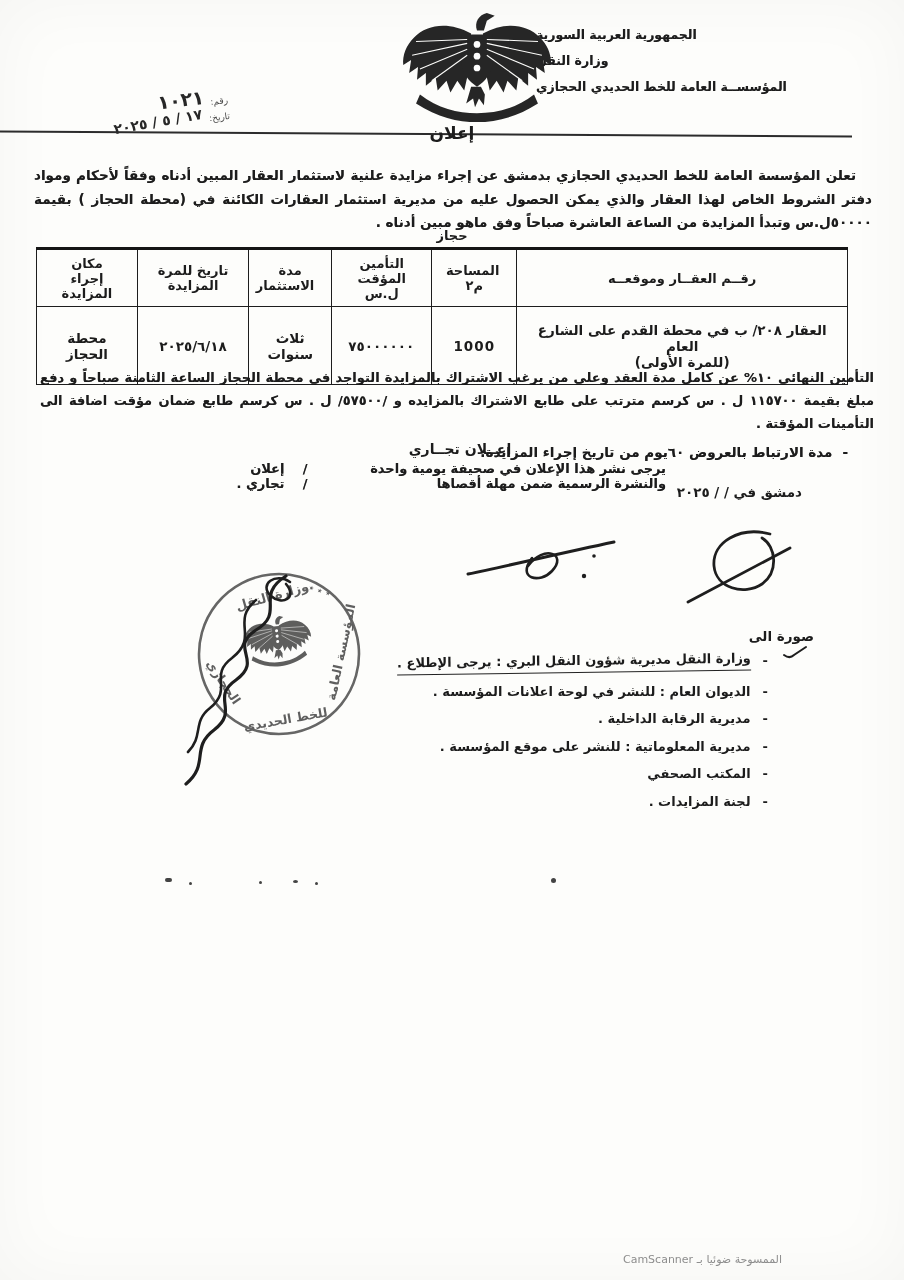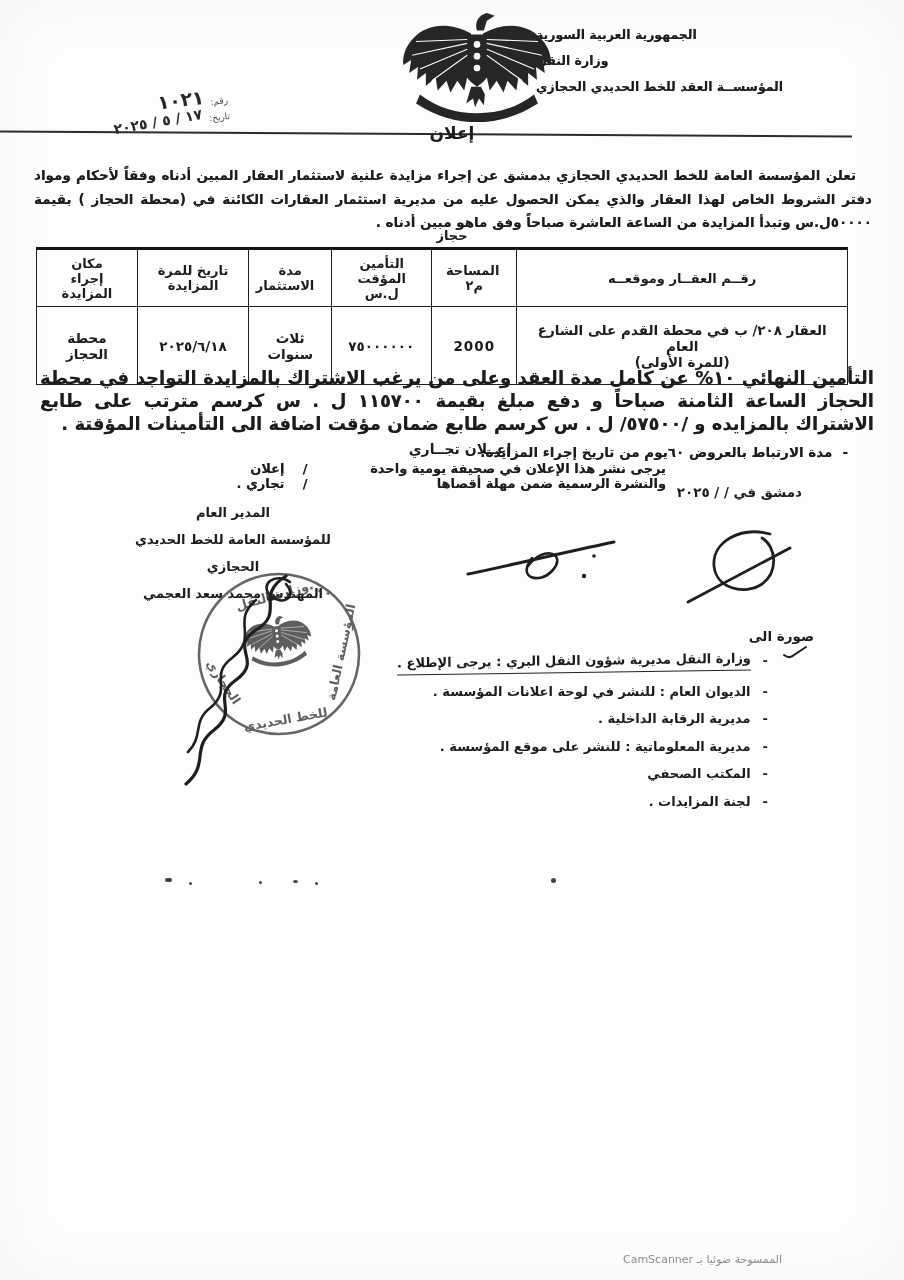--- a/index.html
+++ b/index.html
@@ -38,21 +38,21 @@
   
   .tbl-wrap{ position:absolute; top:247px; right:56px; left:36px; }
   table{ width:100%; border-collapse:collapse; table-layout:fixed; }
   th,td{ border:1.6px solid #1d1d1d; text-align:center; vertical-align:middle;
          font-size:13px; font-weight:700; padding:3px 17px; }
   thead th{ height:58px; border-top:3px solid #151515; }
   tbody td{ height:78px; font-size:13.5px; }
   .num{ letter-spacing:1px; }
 
   
-  .terms{ position:absolute; top:366px; right:30px; left:40px; font-size:18px;
+  .terms{ position:absolute; top:366px; right:30px; left:40px; font-size:13px;
           line-height:23px; text-align:justify; }
   .bullet-line{ position:absolute; top:444px; right:56px; font-size:13.5px; }
   .bullet-line .dash{ margin-left:10px; }
 
   .comm-head{ position:absolute; top:441px; left:16px; right:0; text-align:center;
               font-size:14px; font-weight:700; }
   .publish-line{ position:absolute; top:461px; right:238px; left:228px;
                  display:flex; align-items:center; gap:14px; font-size:13px; }
   .publish-line .type{ margin-left:0; margin-right:auto; }
 
@@ -111,21 +111,21 @@
         <circle cx="80" cy="37" r="3.4" fill="#fff"></circle>
         <circle cx="80" cy="49" r="3.4" fill="#fff"></circle>
         <circle cx="80" cy="61" r="3.4" fill="#fff"></circle>
       </g>
     </defs>
   </svg>
 
   <div class="hdr-right">
     <div class="b">الجمهورية العربية السورية</div>
     <div class="b">وزارة النقل</div>
-    <div class="b">المؤسســة العقد للخط الحديدي الحجازي</div>
+    <div class="b">المؤسســة العامة للخط الحديدي الحجازي</div>
   </div>
 
   <svg class="emblem" viewBox="0 0 160 120">
     <use href="#eagleShape"></use>
   </svg>
 
   <div class="ref-note">
     <div class="ref-row">
       <span class="ref-label">رقم:</span>
       <span class="ref-val">١٠٢١</span>
@@ -164,21 +164,21 @@
           <th class="pre">تاريخ للمرة
 المزايدة</th>
           <th class="pre">مكان إجراء
 المزايدة</th>
         </tr>
       </thead>
       <tbody>
         <tr>
           <td class="pre">العقار ٢٠٨/ ب في محطة القدم على الشارع العام
 (للمرة الأولى)</td>
-          <td class="num">2000</td>
+          <td class="num">1000</td>
           <td class="num">٧٥٠٠٠٠٠٠</td>
           <td>ثلاث سنوات</td>
           <td class="num">٢٠٢٥/٦/١٨</td>
           <td>محطة الحجاز</td>
         </tr>
       </tbody>
     </table>
   </div>
 
   <p class="terms b">التأمين النهائي ١٠% عن كامل مدة العقد وعلى من يرغب الاشتراك بالمزايدة التواجد في محطة الحجاز الساعة الثامنة صباحاً و دفع مبلغ بقيمة ١١٥٧٠٠ ل . س كرسم مترتب على طابع الاشتراك بالمزايده و /٥٧٥٠٠/ ل . س كرسم طابع ضمان مؤقت اضافة الى التأمينات المؤقتة .</p>
@@ -190,25 +190,20 @@
   <div class="comm-head">إعــلان تجــاري</div>
 
   <div class="publish-line b">
     <span>يرجى نشر هذا الإعلان في صحيفة يومية واحدة والنشرة الرسمية ضمن مهلة أقصاها</span>
     <span>/  /</span>
     <span class="type">إعلان تجاري .</span>
   </div>
 
   <div class="place-date">دمشق في  /  / ٢٠٢٥</div>
 
-  <div class="sig-block">
-    <div>المدير العام</div>
-    <div>للمؤسسة العامة للخط الحديدي الحجازي</div>
-    <div>المهندس محمد سعد العجمي</div>
-  </div>
 
   <svg class="stamp" viewBox="0 0 172 172">
     <circle cx="86" cy="86" r="80" fill="none" stroke="#454545" stroke-width="2.6"></circle>
     <text x="86" y="32" text-anchor="middle" font-size="13" font-weight="bold" fill="#3d3d3d" transform="rotate(-10 86 32)">وزارة النقل</text>
     <text x="132" y="30" text-anchor="middle" font-size="10" fill="#3d3d3d" transform="rotate(24 132 30)">٭ ٭ ٭</text>
     <text text-anchor="middle" font-size="12.5" font-weight="bold" fill="#3d3d3d" transform="translate(152 92) rotate(-72)">المؤسسة العامة</text>
     <text x="86" y="156" text-anchor="middle" font-size="12.5" font-weight="bold" fill="#3d3d3d" transform="rotate(-4 86 156)">للخط الحديدي</text>
     <text text-anchor="middle" font-size="12.5" font-weight="bold" fill="#3d3d3d" transform="translate(24 110) rotate(62)">الحجازي</text>
     <use href="#eagleShape" transform="translate(50 46) scale(0.45)" opacity=".9"></use>
   </svg>

